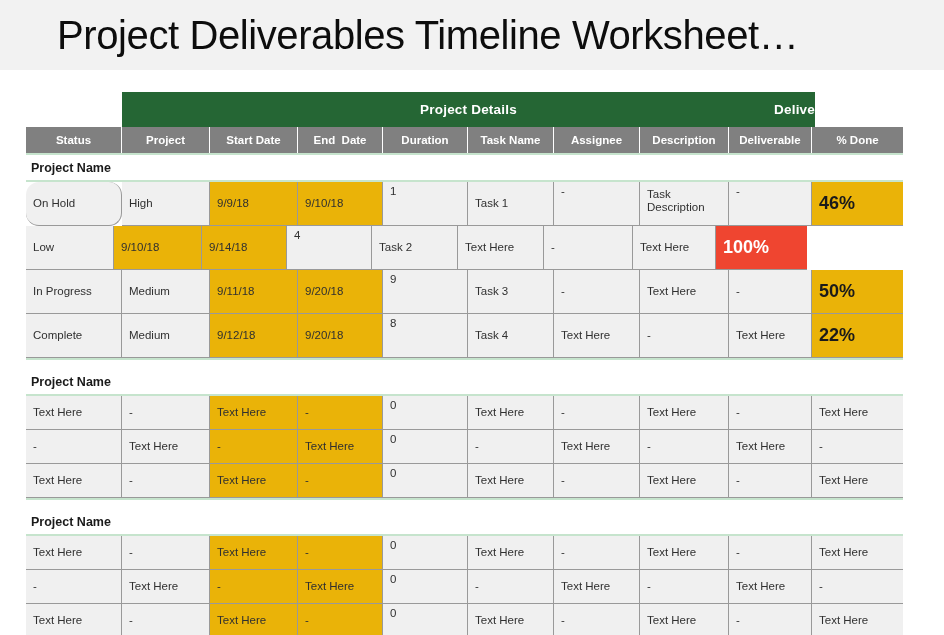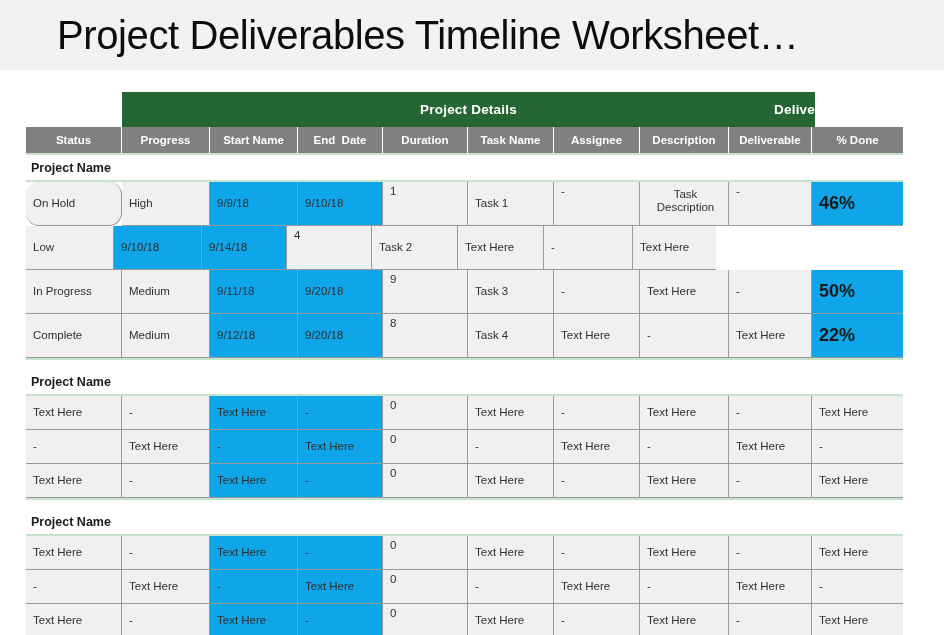--- a/index.html
+++ b/index.html
@@ -9,21 +9,20 @@
     font-family: "Liberation Sans", sans-serif;
     overflow: hidden;
   }
 
   #slide {
     position: relative;
     width: 944px;
     height: 635px;
     background: #ffffff;
     overflow: hidden;
-    text-align: center;
   }
 
   
   .title-band {
     position: absolute;
     left: 0; top: 0;
     width: 944px; height: 70px;
     background: #f2f2f2;
   }
   .title-text {
@@ -118,21 +117,21 @@
     font-size: 11.5px;
     color: #303030;
     display: flex;
     align-items: center;
     padding-left: 7px;
     padding-right: 4px;
     overflow: hidden;
     line-height: 13px;
   }
   .cell:last-child { border-right: none; }
-  .cell.green { background: #0ea5e9; }
+  .cell.green { background: #eab308; }
   .cell.red   { background: #ef4530; }
   .cell.top   { align-items: flex-start; padding-top: 3px; }
   .cell.pct   { font-size: 18px; font-weight: 700; color: #1a1a1a; }
   .cell.pct.red-text { color: #ffffff; }
   .cell.wrap  { display: block; padding-top: 6px; }
 
   .section-bottom-line {
     height: 2px;
     background: #c6e4cd;
     width: 877px;
@@ -149,22 +148,22 @@
     <div class="title-text">Project Deliverables Timeline Worksheet…</div>
   </div>
 
   <div class="table-wrap">
     <div id="group-row" class="group-row">
         <div class="group-cell details" style="width: 693px; background: rgb(37, 102, 52);">Project Details</div>
         <div class="group-cell deliverables" style="width: 0px; background: rgb(76, 187, 108);">Deliverables</div>
       </div>
     <div id="col-head-row" class="col-head-row">
         <div class="col-head" style="width: 96px;">Status</div>
-        <div class="col-head" style="width: 88px;">Progress</div>
-        <div class="col-head" style="width: 88px;">Start Name</div>
+        <div class="col-head" style="width: 88px;">Project</div>
+        <div class="col-head" style="width: 88px;">Start Date</div>
         <div class="col-head" style="width: 85px;">End  Date</div>
         <div class="col-head" style="width: 85px;">Duration</div>
         <div class="col-head" style="width: 86px;">Task Name</div>
         <div class="col-head" style="width: 86px;">Assignee</div>
         <div class="col-head" style="width: 89px;">Description</div>
         <div class="col-head" style="width: 83px;">Deliverable</div>
         <div class="col-head" style="width: 91px;">% Done</div>
       </div>
     <div id="sections">
         <div class="section">
@@ -185,20 +184,21 @@
           </div>
           <div class="data-row tall">
             <div class="cell" style="width: 88px;">Low</div>
             <div class="cell green" style="width: 88px;">9/10/18</div>
             <div class="cell green" style="width: 85px;">9/14/18</div>
             <div class="cell top" style="width: 85px;">4</div>
             <div class="cell" style="width: 86px;">Task 2</div>
             <div class="cell" style="width: 86px;">Text Here</div>
             <div class="cell" style="width: 89px;">-</div>
             <div class="cell" style="width: 83px;">Text Here</div>
+            <div class="cell red pct red-text" style="width: 91px;">100%</div>
           </div>
           <div class="data-row tall">
             <div class="cell" style="width: 96px;">In Progress</div>
             <div class="cell" style="width: 88px;">Medium</div>
             <div class="cell green" style="width: 88px;">9/11/18</div>
             <div class="cell green" style="width: 85px;">9/20/18</div>
             <div class="cell top" style="width: 85px;">9</div>
             <div class="cell" style="width: 86px;">Task 3</div>
             <div class="cell" style="width: 86px;">-</div>
             <div class="cell" style="width: 89px;">Text Here</div>

